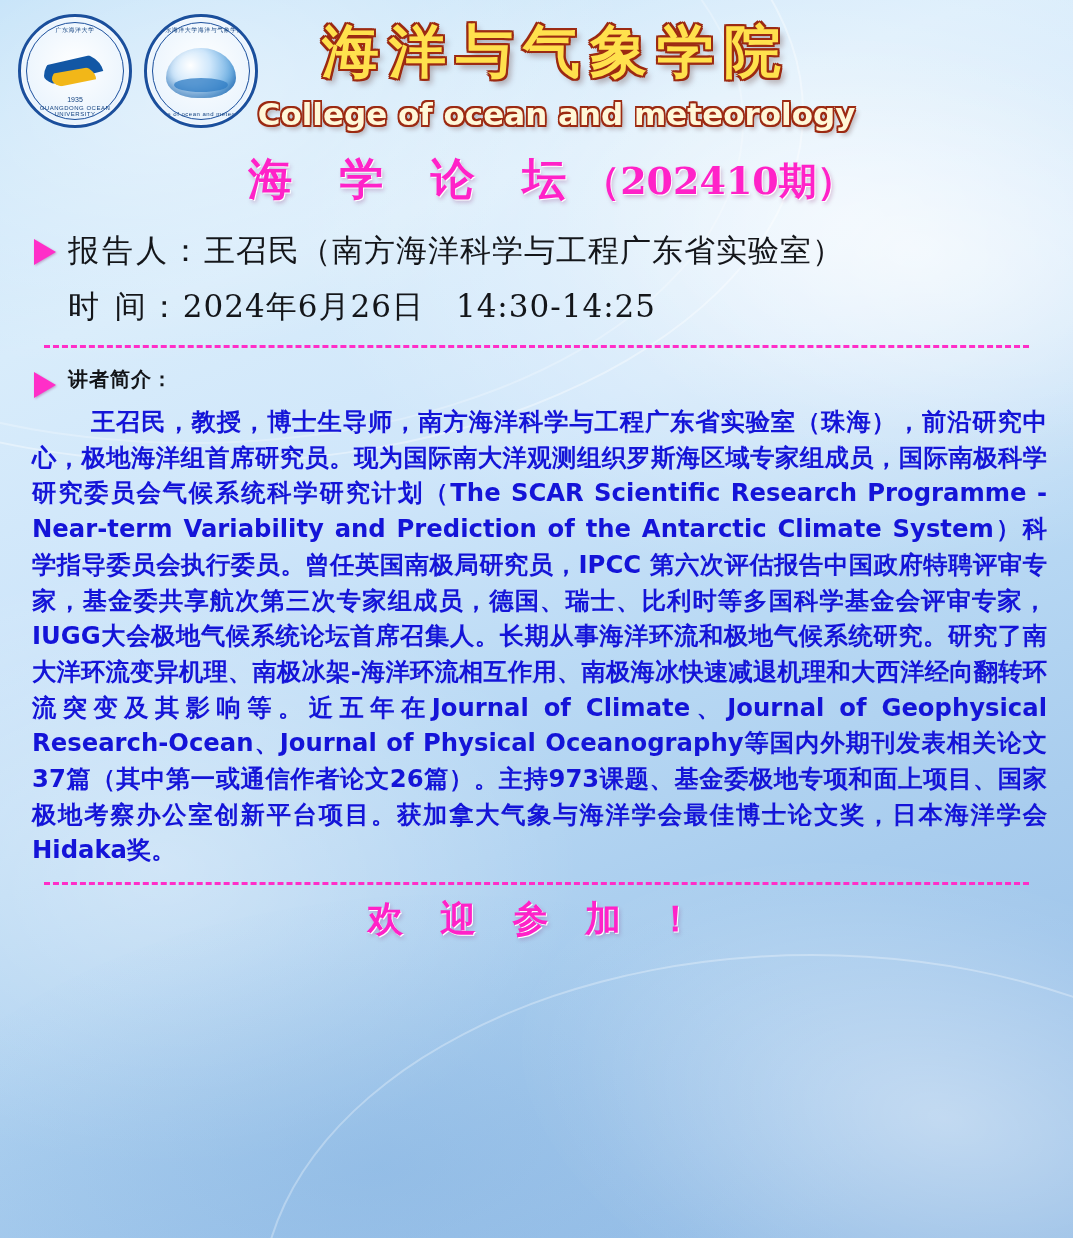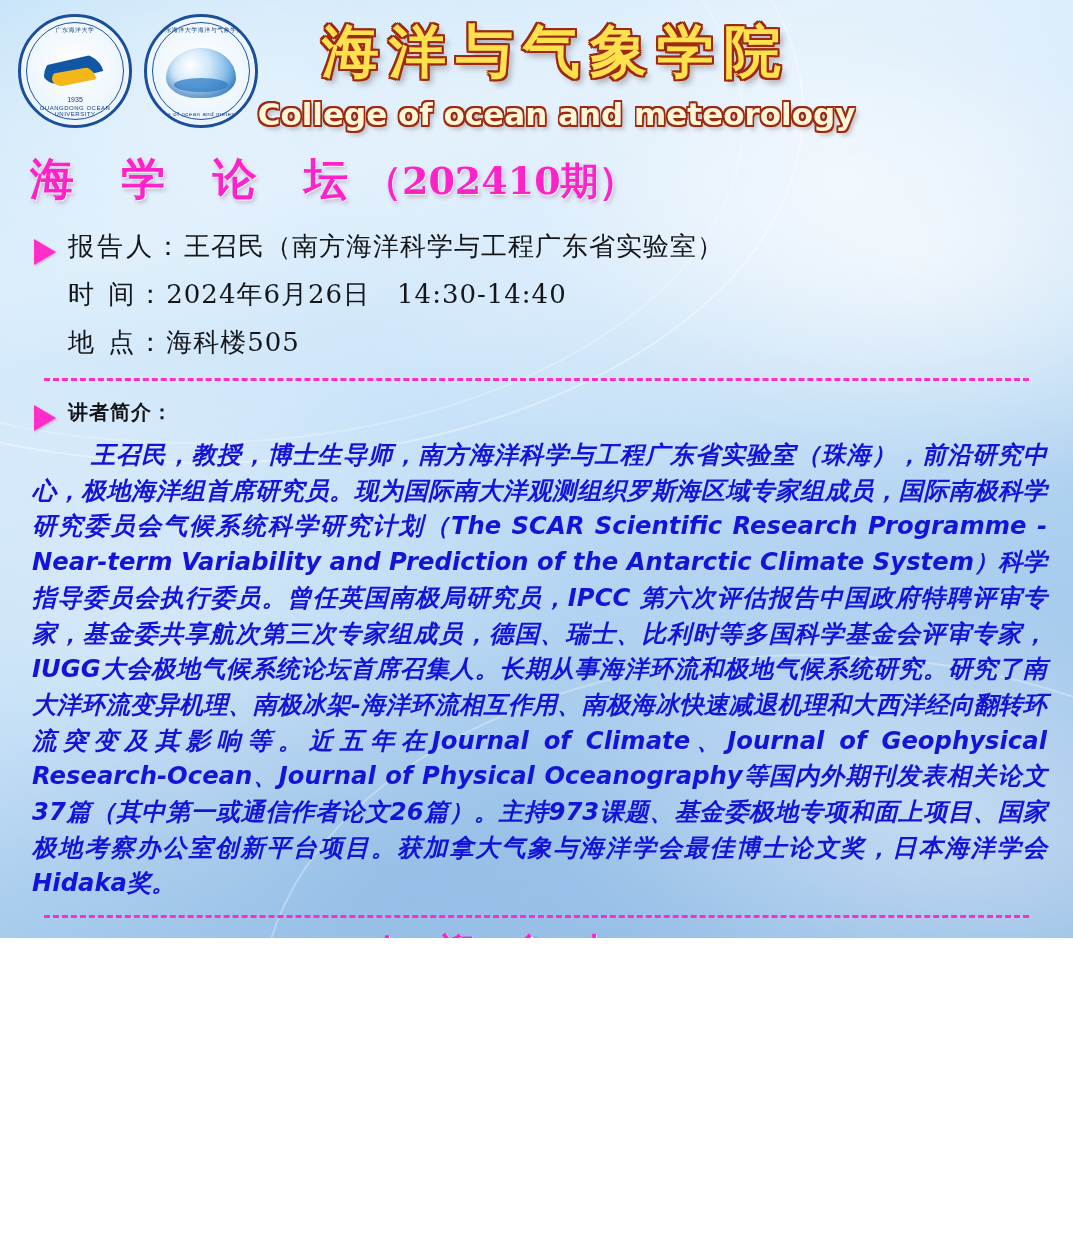--- a/index.html
+++ b/index.html
@@ -8,21 +8,21 @@
   }
   body {
     width: 1073px;
     height: 1238px;
     font-family: "Liberation Sans", sans-serif;
     overflow: hidden;
   }
   .poster {
     position: relative;
     width: 1073px;
-    height: 938px;
+    height: 1238px;
     box-sizing: border-box;
     background:
       radial-gradient(ellipse 900px 600px at 78% 18%, rgba(255,255,255,0.55) 0%, rgba(255,255,255,0.0) 60%),
       radial-gradient(ellipse 700px 500px at 15% 70%, rgba(255,255,255,0.35) 0%, rgba(255,255,255,0.0) 60%),
       linear-gradient(160deg, #bfe0f8 0%, #d8ecfb 22%, #cfe6fa 38%, #b9d9f4 55%, #a9cdee 72%, #9ec4ea 86%, #8fb9e4 100%);
     overflow: hidden;
   }
   
   .swoosh {
     position: absolute;
@@ -186,21 +186,21 @@
     color: #fff8d8;
     text-shadow:
       1.6px 0 0 #9c2a12, -1.6px 0 0 #9c2a12, 0 1.6px 0 #9c2a12, 0 -1.6px 0 #9c2a12,
       1.6px 1.6px 0 #9c2a12, -1.6px 1.6px 0 #9c2a12, 1.6px -1.6px 0 #9c2a12, -1.6px -1.6px 0 #9c2a12,
       3px 4px 5px rgba(60,10,0,0.3);
     padding-left: 40px;
   }
   .forum-title {
     position: relative;
     z-index: 3;
-    text-align: left;
+    text-align: center;
     margin-top: 4px;
     font-family: "DejaVu Serif", serif;
     font-size: 44px;
     font-weight: bold;
     color: #ff22c8;
     letter-spacing: 2px;
     text-shadow: 1px 1px 0 #ffffff, 2px 3px 4px rgba(120,0,90,0.25);
     padding-left: 30px;
   }
   .forum-title .big { letter-spacing: 16px; }
@@ -225,21 +225,21 @@
   }
   .tri {
     width: 0; height: 0;
     border-left: 22px solid #ff2ec8;
     border-top: 13px solid transparent;
     border-bottom: 13px solid transparent;
     filter: drop-shadow(1px 1px 1px rgba(120,0,90,0.3));
   }
   .info-text {
     font-family: "DejaVu Serif", serif;
-    font-size: 26px;
+    font-size: 31px;
     color: #14161a;
     line-height: 1.5;
     letter-spacing: 1px;
   }
   .info-text .lbl { letter-spacing: 3px; }
   .info-row .spacer { width: 34px; flex: 0 0 34px; }
 
   
   .dashed {
     position: relative;
@@ -269,21 +269,20 @@
     z-index: 3;
     margin: 6px 26px 12px 32px;
     font-family: "DejaVu Sans", sans-serif;
     font-weight: bold;
     font-size: 24.3px;
     line-height: 1.47;
     color: #1414d8;
     text-align: justify;
     text-justify: inter-character;
     letter-spacing: 0px;
-    font-style: italic;
   }
   .bio-body .indent { display: inline-block; width: 58px; }
 
   .dashed-bottom {
     position: relative;
     z-index: 3;
     margin: 14px 44px 0 44px;
     border-top: 3px dashed #ff2ec8;
     height: 0;
   }
@@ -345,27 +344,21 @@
       <div class="bullet">
           <div class="tri"></div>
         </div>
       <div class="info-text">
         <span class="lbl">报告人：</span><span>王召民（南方海洋科学与工程广东省实验室）</span>
       </div>
     </div>
     <div class="info-row">
       <div class="spacer"></div>
       <div class="info-text">
-        <span class="lbl">时 间：</span><span>2024年6月26日　14:30-14:40</span>
-      </div>
-    </div>
-    <div class="info-row">
-      <div class="spacer"></div>
-      <div class="info-text">
-        <span class="lbl">地 点：</span><span>海科楼505</span>
+        <span class="lbl">时 间：</span><span>2024年6月26日　14:30-14:25</span>
       </div>
     </div>
   </div>
 
   <div class="dashed"></div>
 
   <div class="bio-head">
     <div class="bullet">
         <div class="tri"></div>
       </div>

